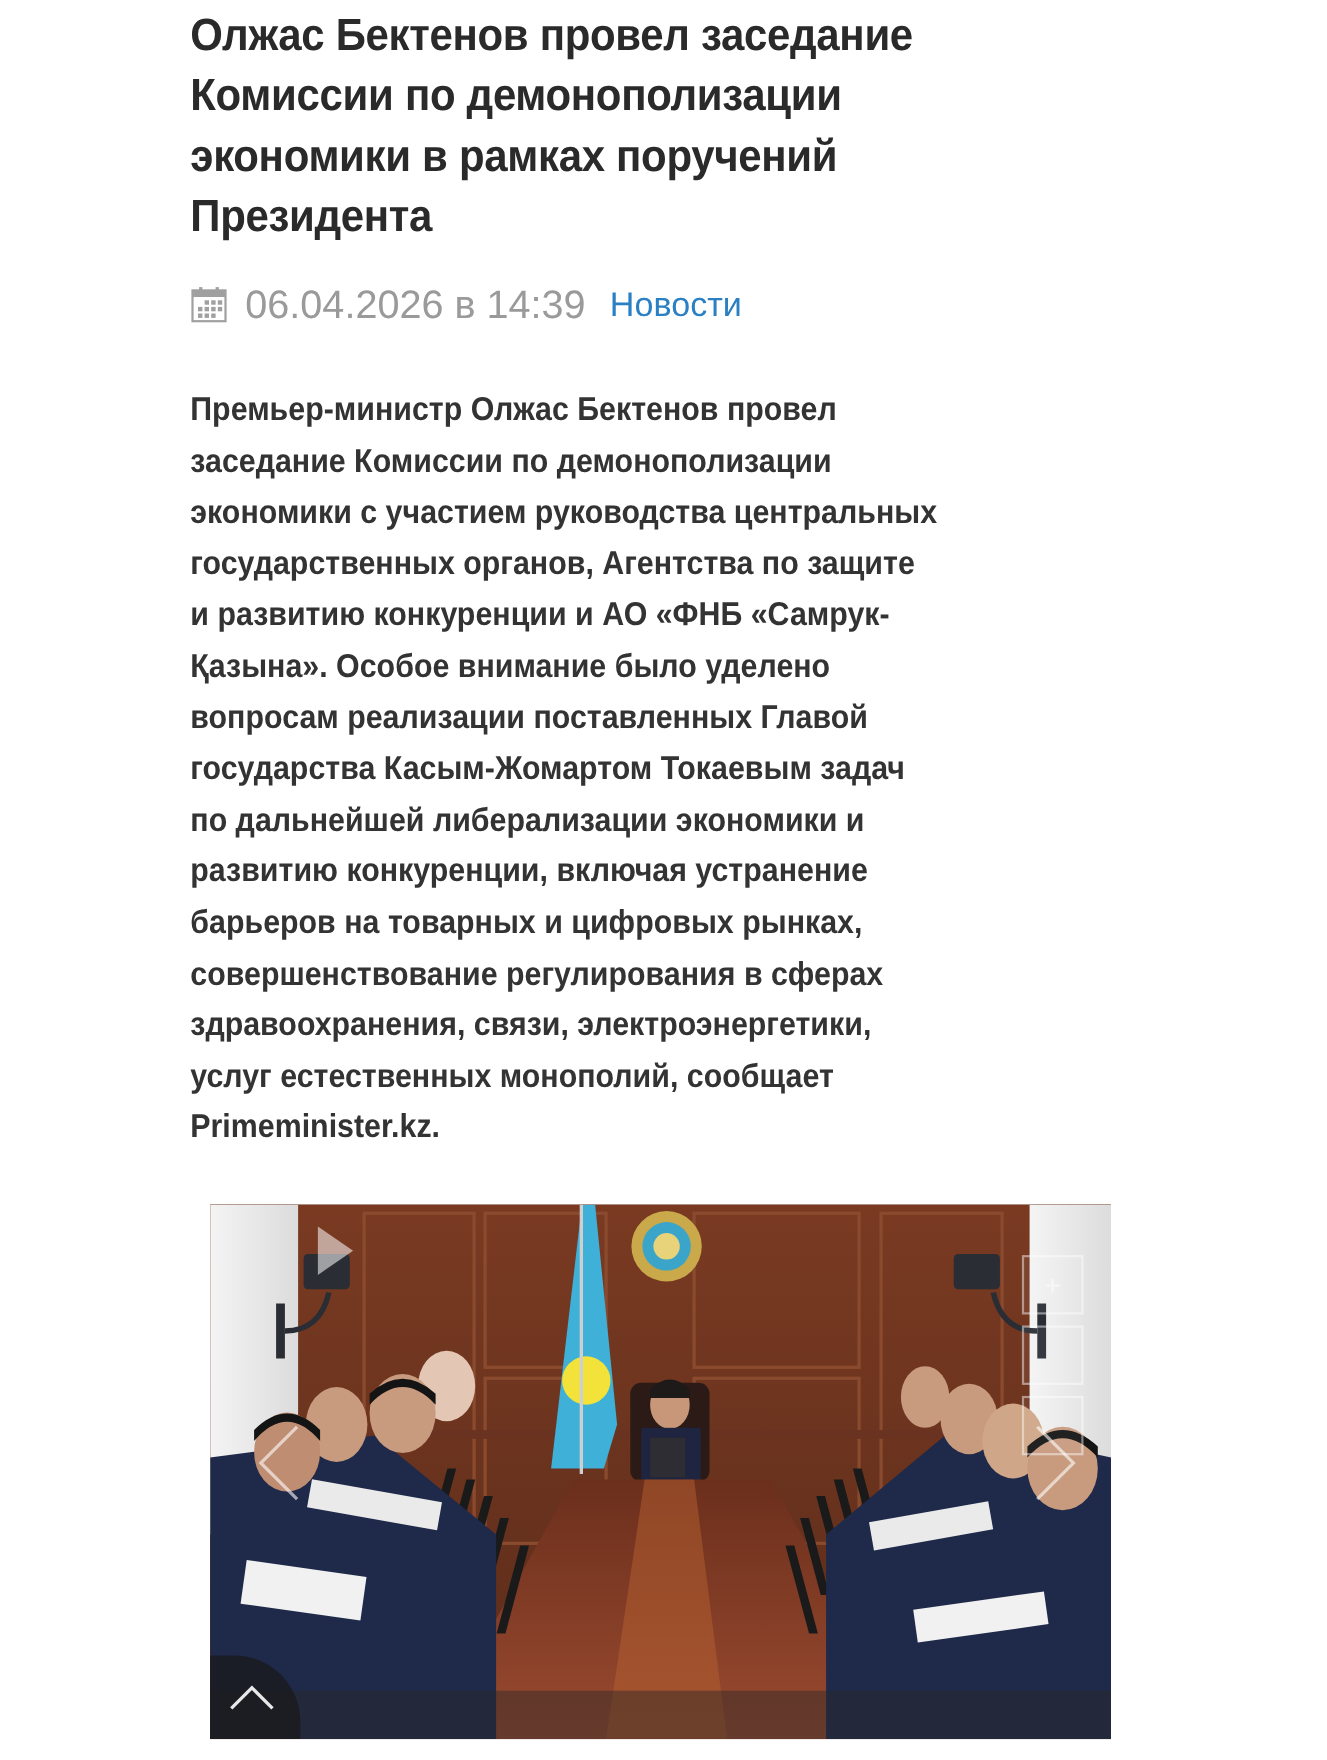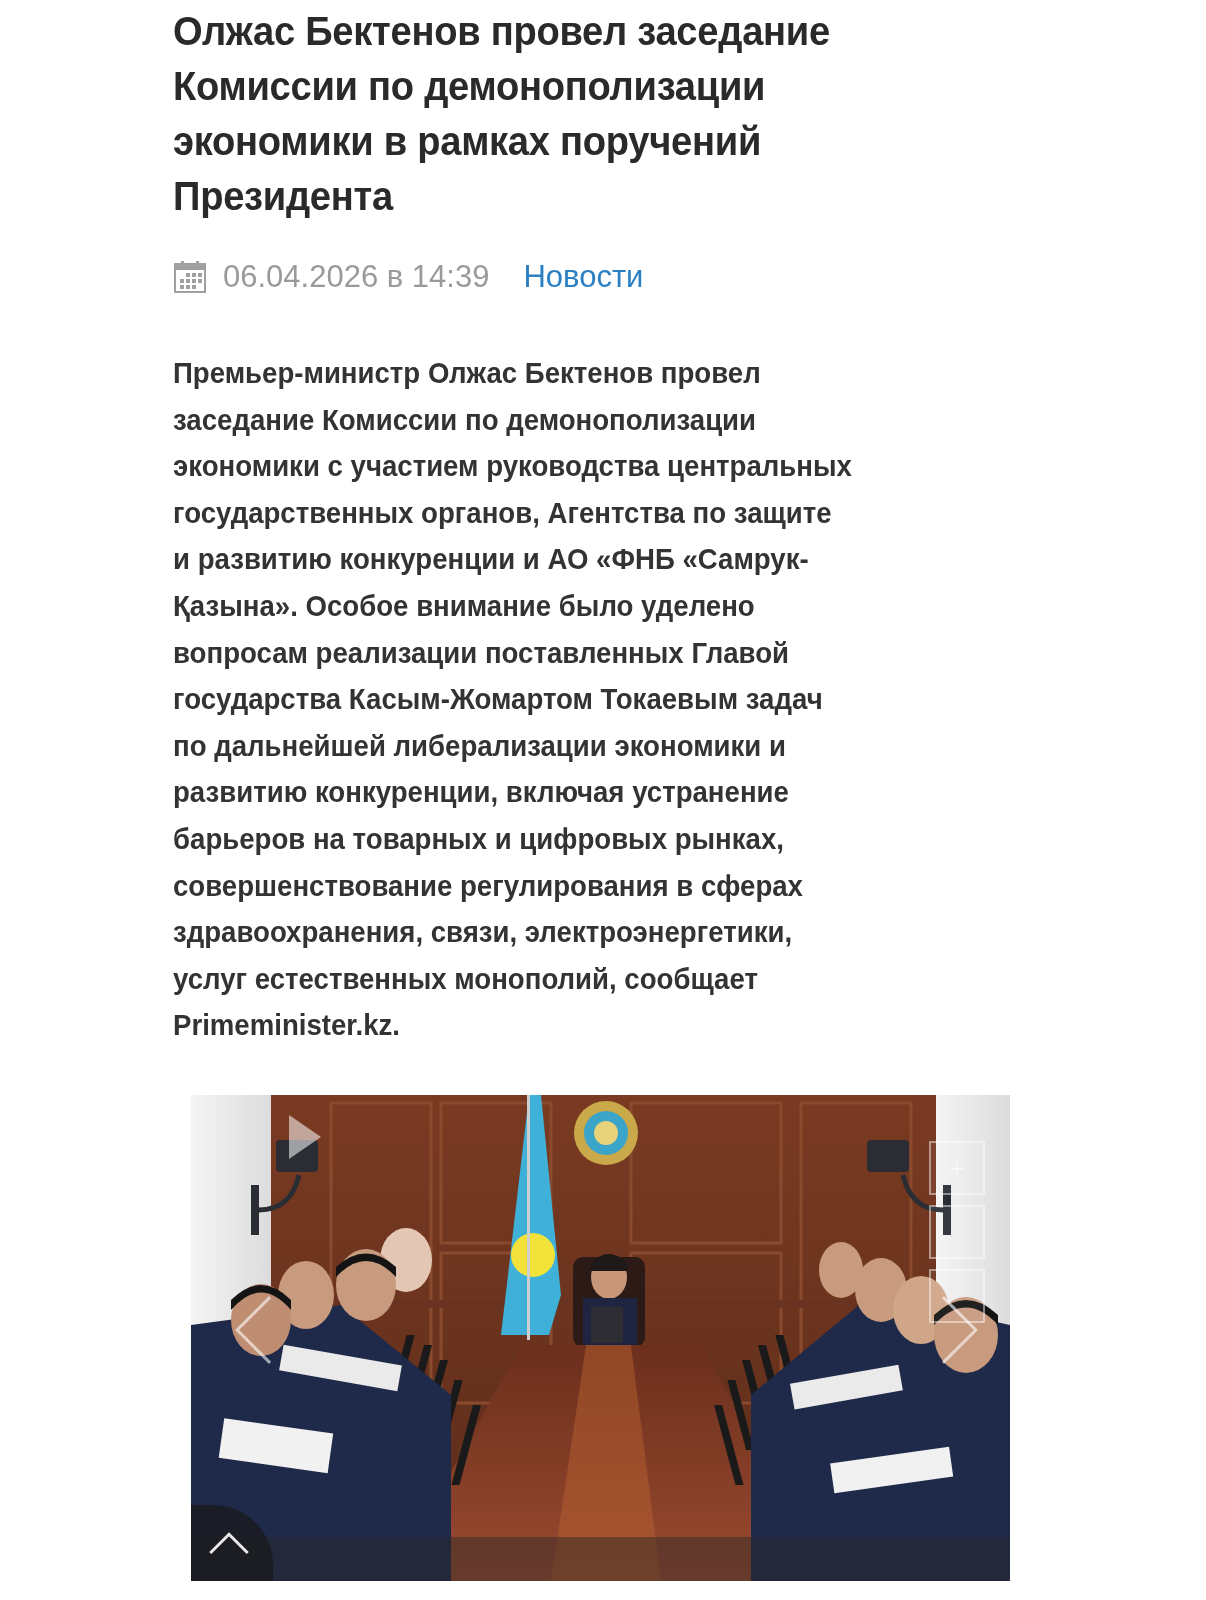--- a/index.html
+++ b/index.html
@@ -40,28 +40,28 @@
       display: flex;
       align-items: center;
     }
     .cal-icon {
       width: 34px;
       height: 34px;
       margin-right: 16px;
       display: inline-block;
     }
     .meta-date {
-      font-size: 31px;
+      font-size: 36px;
       color: #9a9a9a;
       letter-spacing: 0px;
     }
     .meta-cat {
       font-size: 31px;
       color: #2b7fc3;
-      margin-left: 34px;
+      margin-left: 22px;
       text-decoration: none;
       cursor: pointer;
     }
     .lead {
       position: absolute;
       top: 350px;
       left: 0;
       width: 830px;
       font-size: 30px;
       line-height: 46.6px;

